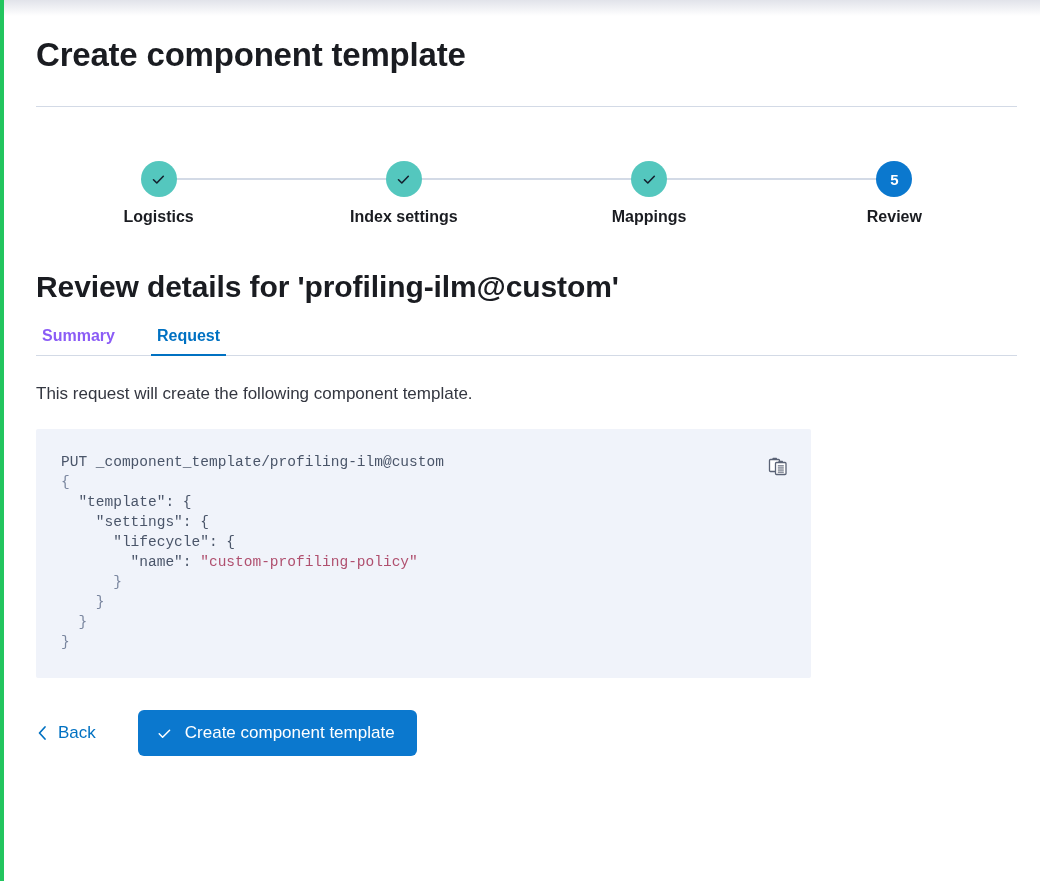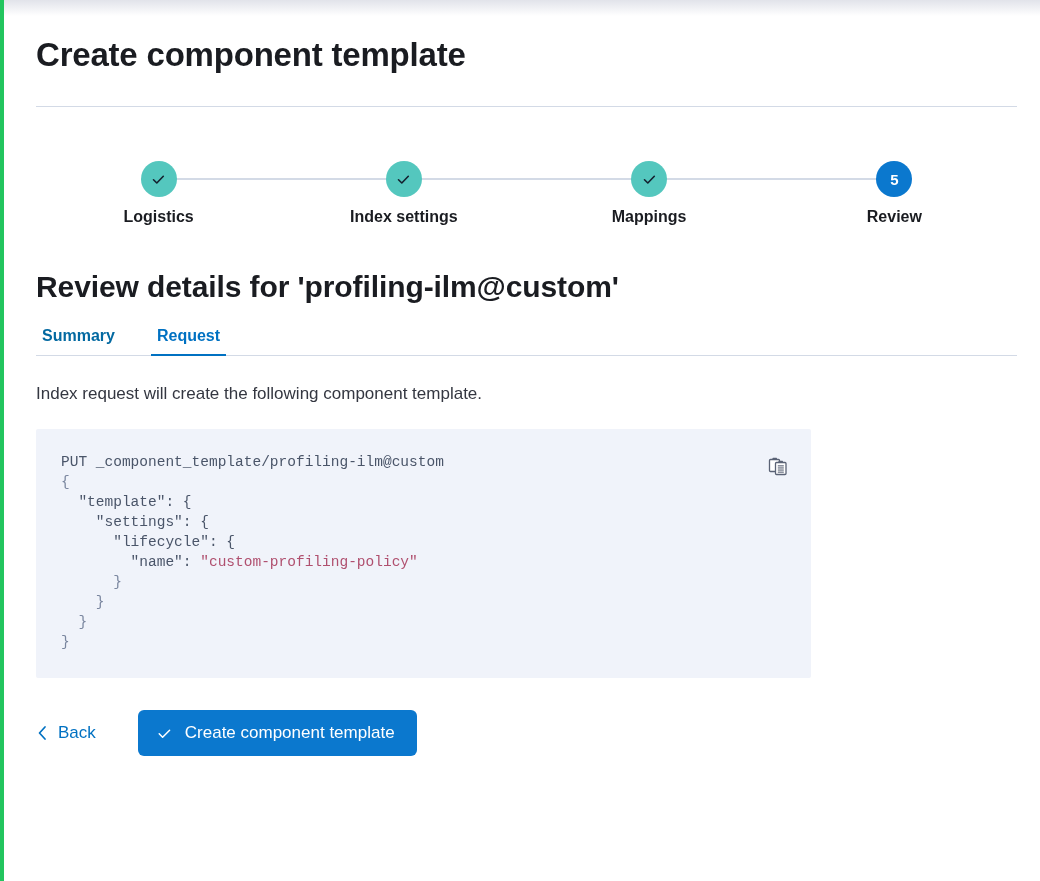--- a/index.html
+++ b/index.html
@@ -113,21 +113,21 @@
     content: "";
     position: absolute;
     left: 0; right: 0; bottom: 0;
     height: 1px;
     background: #D3DAE6;
   }
   .tab {
     position: relative;
     font-size: 16px;
     font-weight: 700;
-    color: #0369a1;
+    color: #8b5cf6;
     padding-bottom: 11px;
     cursor: pointer;
     background: none; border: none;
     font-family: inherit;
   }
   .tab.active { color: #0071C2; }
   .tab.active::after {
     content: "";
     position: absolute;
     left: 0; right: 0; bottom: 0;
@@ -260,21 +260,21 @@
 
     </div>
 
     <h2 class="section-title">Review details for 'profiling-ilm@custom'</h2>
 
     <div class="tabs">
       <button class="tab">Summary</button>
       <button class="tab active">Request</button>
     </div>
 
-    <p class="description">Index request will create the following component template.</p>
+    <p class="description">This request will create the following component template.</p>
 
     <div class="code-wrap">
       <pre class="code"><span class="method">PUT _component_template/profiling-ilm@custom</span>
 <span class="punct">{</span>
 <span class="key">  "template": {</span>
 <span class="key">    "settings": {</span>
 <span class="key">      "lifecycle": {</span>
 <span class="key"><span>        "name": </span><span class="str">"custom-profiling-policy"</span></span>
 <span class="punct">      }</span>
 <span class="punct">    }</span>

